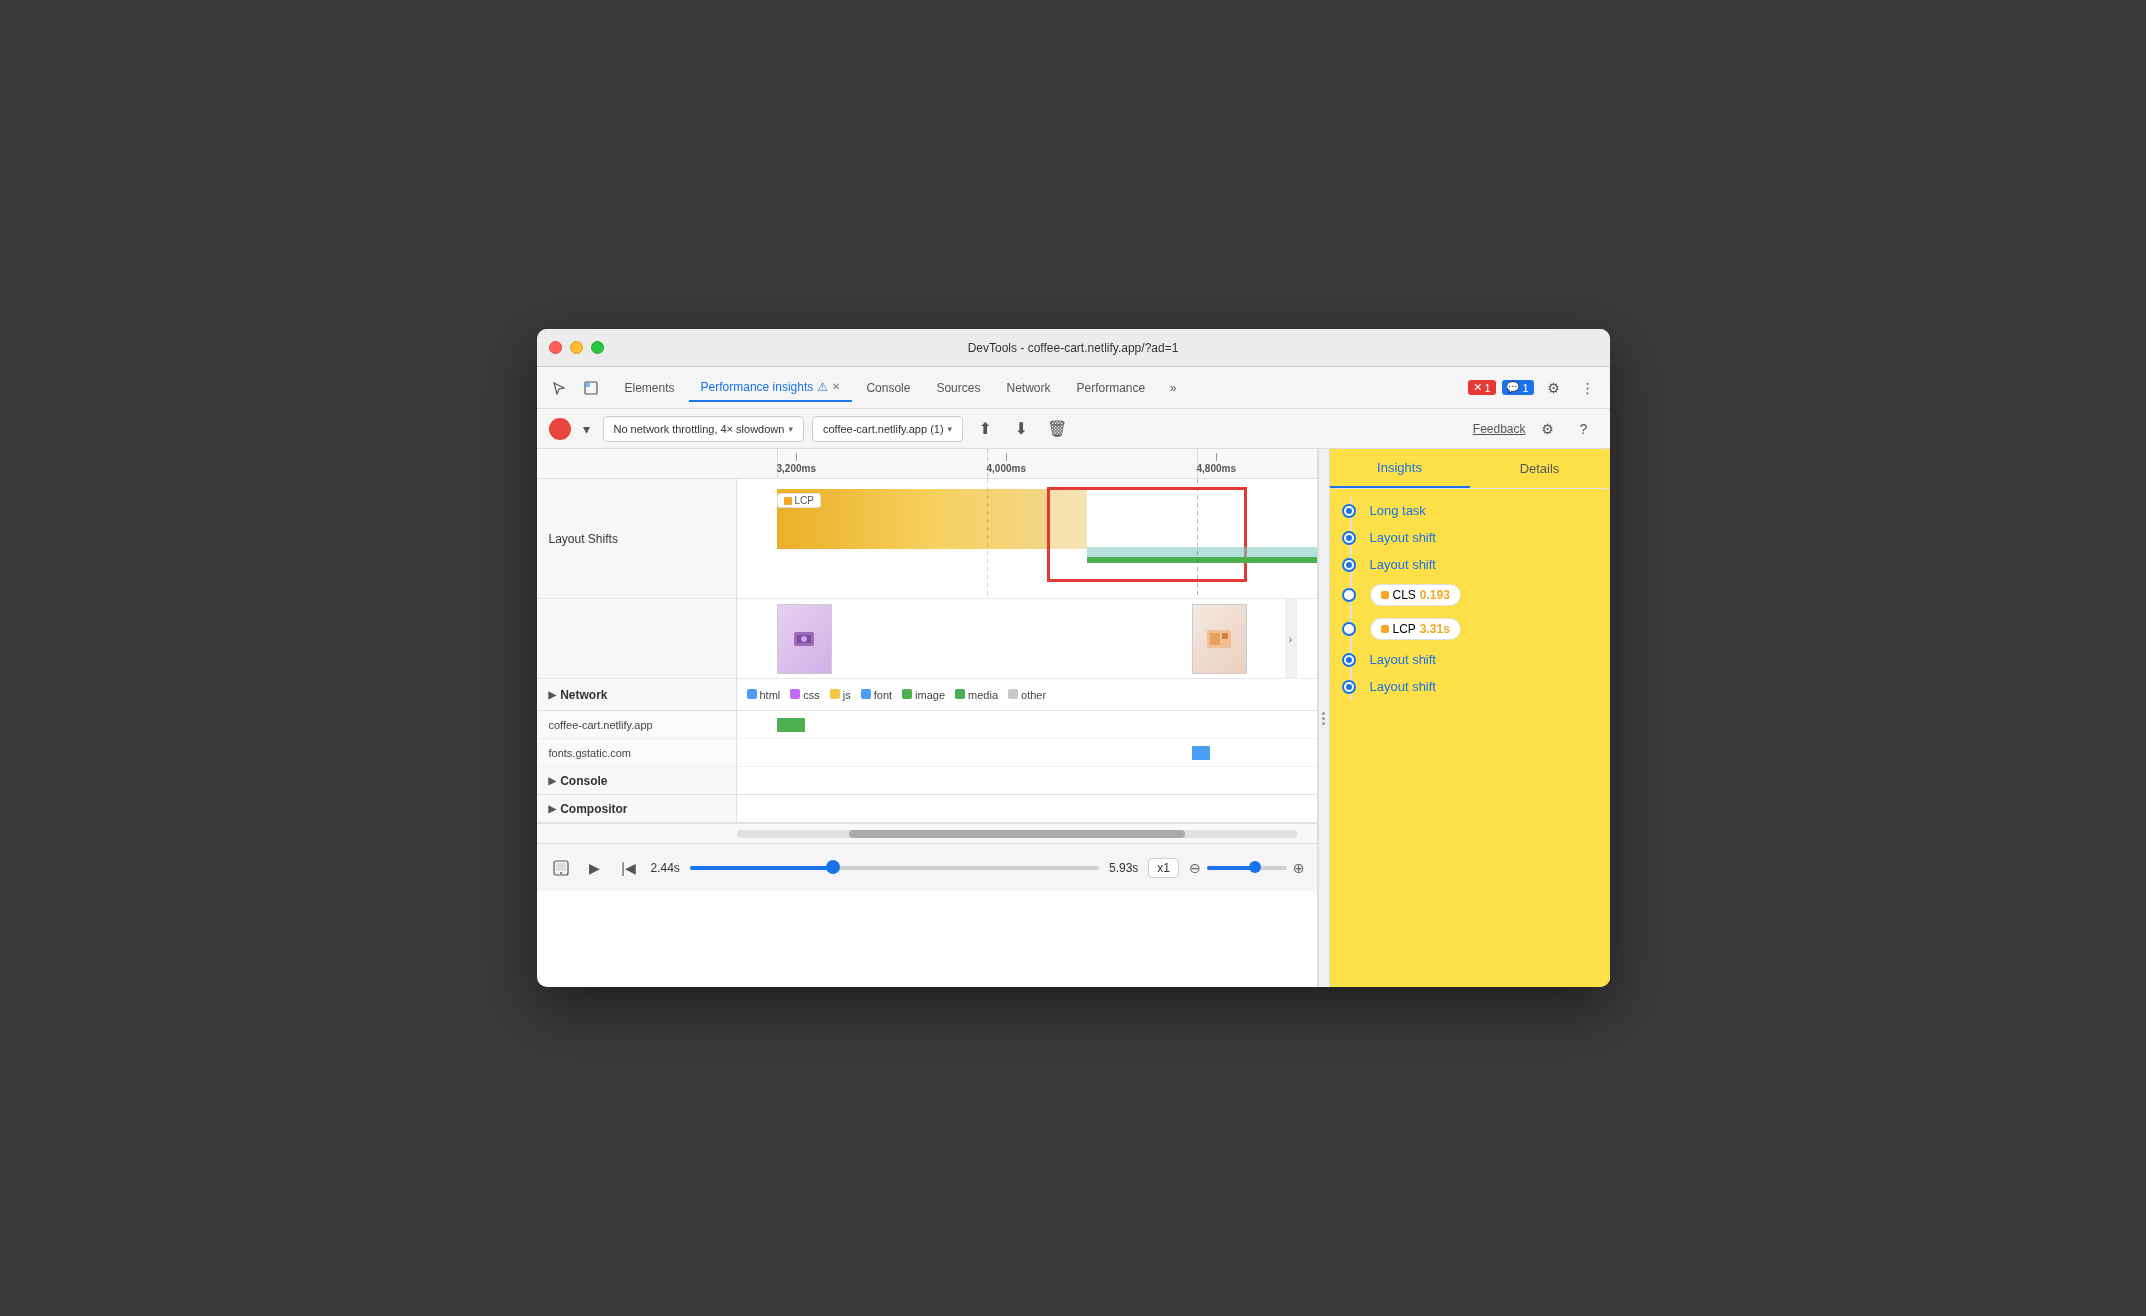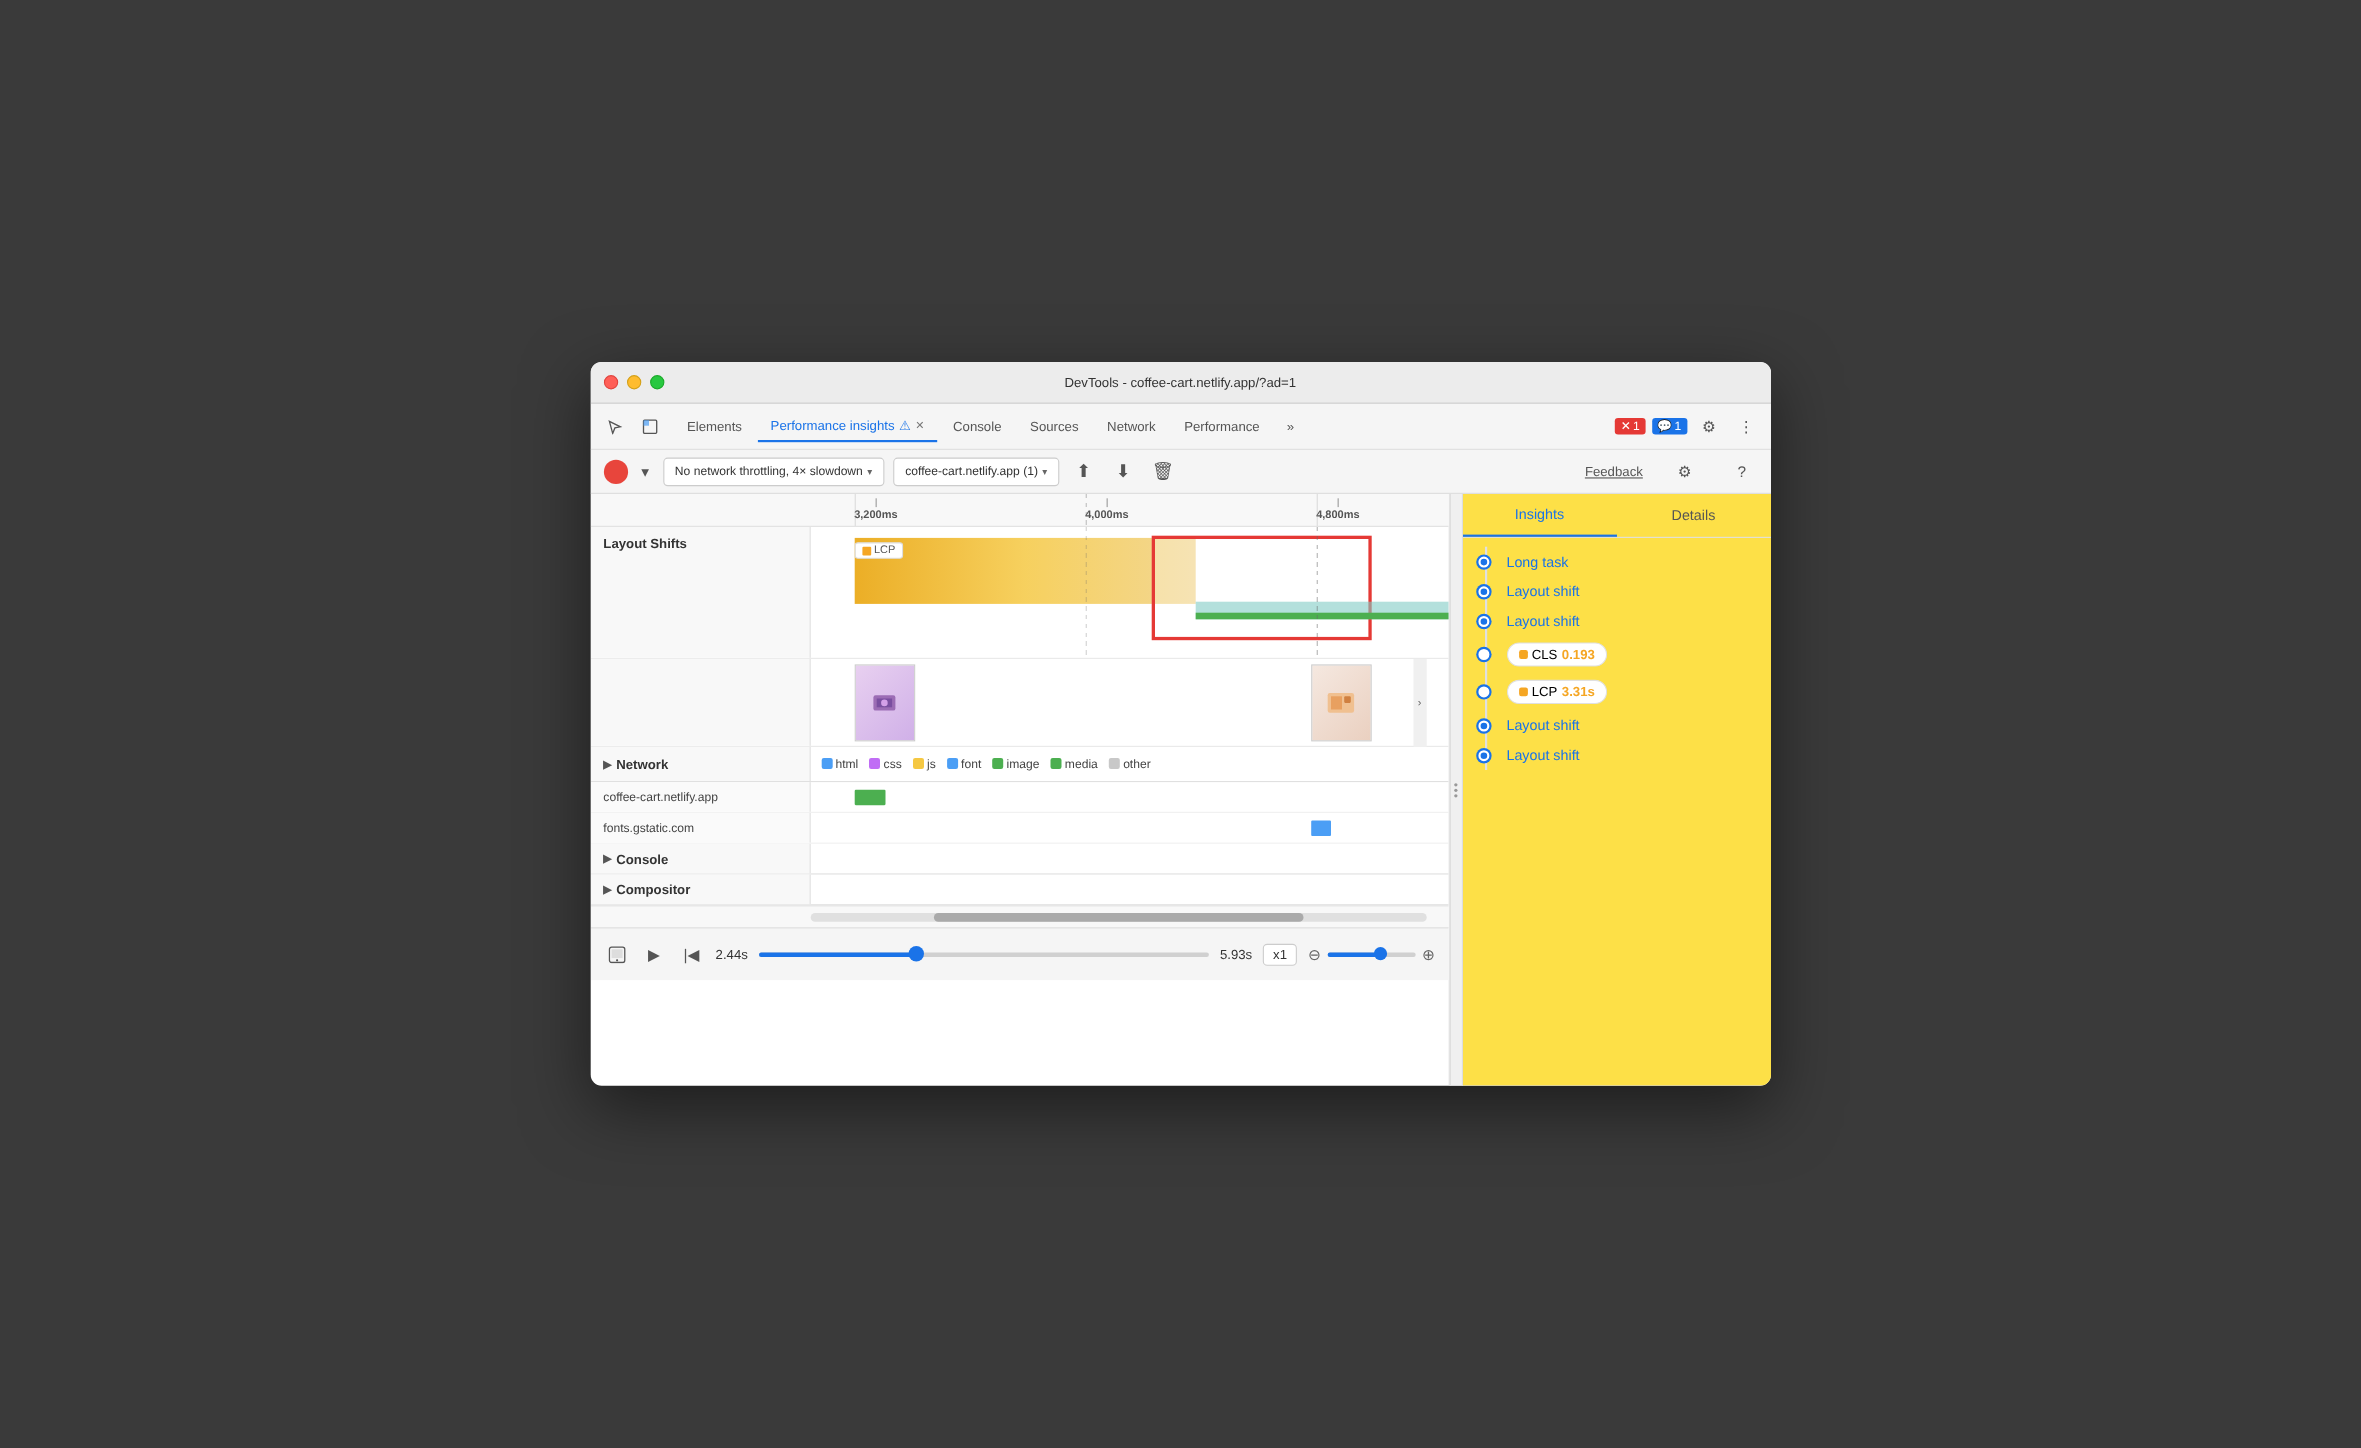--- a/index.html
+++ b/index.html
@@ -143,21 +143,21 @@
       display: flex;
       align-items: center;
       gap: 4px;
       color: #333;
     }
     .dropdown-arrow { font-size: 9px; color: #666; }
     .toolbar2-right {
       margin-left: auto;
       display: flex;
       align-items: center;
-      gap: 24px;
+      gap: 8px;
     }
     .feedback-link {
       font-size: 12px;
       color: #555;
       text-decoration: underline;
       cursor: pointer;
     }
     
     .main-content {
       display: flex;
@@ -201,24 +201,25 @@
     
     .timeline-row {
       display: flex;
       border-bottom: 1px solid #e8e8e8;
       flex-shrink: 0;
     }
     .row-label {
       width: 200px;
       padding: 8px 12px;
       font-size: 12px;
-      font-weight: 700;
+      font-weight: 400;
       color: #333;
       border-right: 1px solid #e0e0e0;
       display: flex;
+      align-items: center;
       flex-shrink: 0;
       background: #f8f8f8;
     }
     .row-content {
       flex: 1;
       position: relative;
       overflow: hidden;
     }
     
     .layout-shifts-row {

